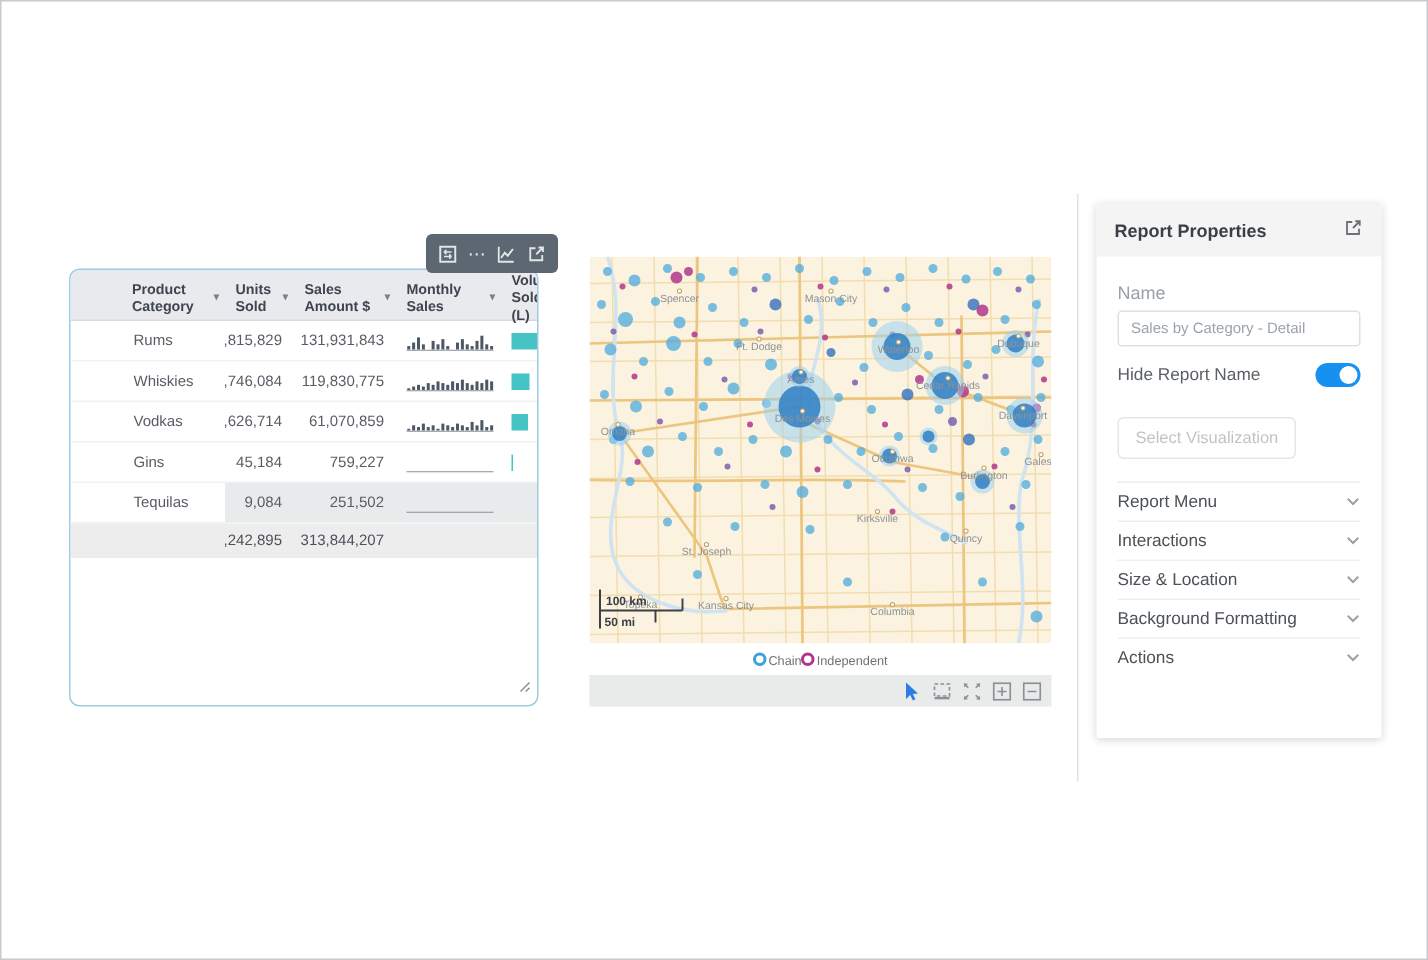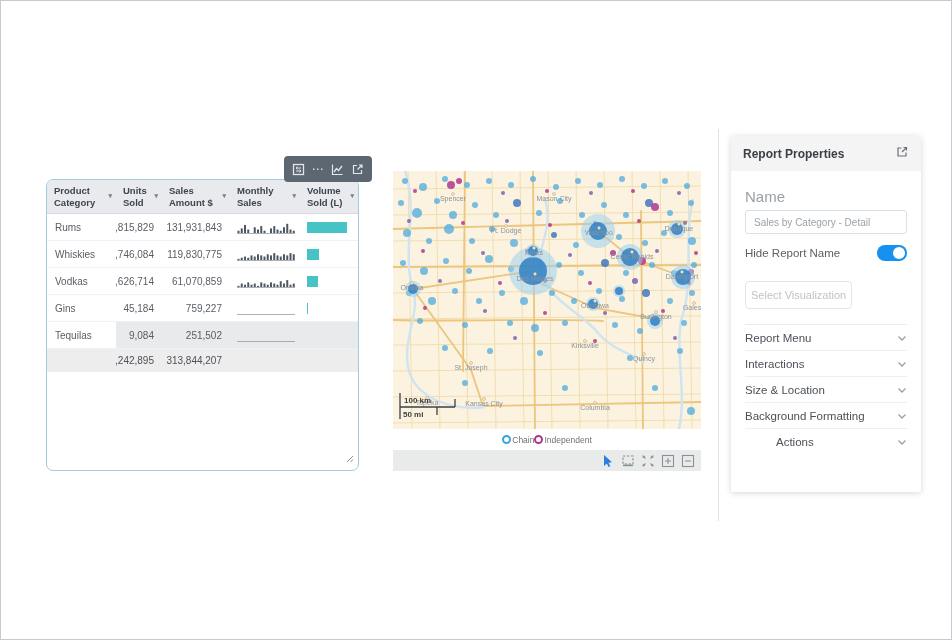--- a/index.html
+++ b/index.html
@@ -7,21 +7,21 @@
          box-sizing:border-box;font-family:"Liberation Sans",sans-serif;overflow:hidden;}
 
   
   #table-toolbar{position:absolute;left:283px;top:155px;width:78px;height:26px;background:#5d6772;
                  border-radius:4px;display:flex;align-items:center;justify-content:space-around;padding:0 5px;z-index:5;}
   #table-toolbar svg{display:block;}
 
   
   #table-widget{position:absolute;left:45px;top:178px;width:313px;height:292px;background:#fff;
                 border:1.5px solid #9ecbe0;border-radius:7px;box-sizing:border-box;overflow:hidden;}
-  .tgrid{display:grid;grid-template-columns:69px 46px 68px 70px 1fr;}
+  .tgrid{display:grid;grid-template-columns:69px 46px 68px 70px 1fr;padding-left:34px;}
   #table-header{background:#e8eaed;border-bottom:1px solid #d7dadd;height:33px;}
   .hcell{display:flex;align-items:center;justify-content:space-between;padding:2px 4px 2px 7px;
          font-size:9.5px;font-weight:bold;color:#3e4450;line-height:1.2;box-sizing:border-box;}
   .hcell .arr{color:#7b8089;font-size:7px;flex:0 0 auto;margin-left:2px;}
   .trow{height:26px;border-bottom:1px solid #f0f1f3;}
   .tcell{display:flex;align-items:center;font-size:10px;color:#585d65;box-sizing:border-box;overflow:hidden;}
   .tcell.num{justify-content:flex-end;padding-right:8px;}
   .tcell.cat{padding-left:8px;}
   .tcell.spark{padding-left:5px;}
   .tcell.vol{padding-left:7px;}
@@ -41,35 +41,35 @@
                display:flex;align-items:center;justify-content:flex-end;gap:6px;padding-right:6px;box-sizing:border-box;}
   #map-toolbar svg{display:block;}
 
   
   #vdiv{position:absolute;left:717px;top:128px;width:1px;height:392px;background:#e3e3e6;}
   #panel{position:absolute;left:730px;top:135px;width:190px;height:356px;background:#fff;border-radius:2px;
          box-shadow:0 1px 6px rgba(0,0,0,.16);box-sizing:border-box;}
   #panel-header{height:35px;background:#f4f4f5;display:flex;align-items:center;justify-content:space-between;
                 padding:0 12px;font-size:12px;font-weight:bold;color:#3a3f45;border-radius:2px 2px 0 0;}
   #panel-body{padding:17px 14px 0 14px;}
-  .form-label{font-size:15px;color:#9aa0a6;margin-bottom:5px;}
+  .form-label{font-size:12px;color:#9aa0a6;margin-bottom:5px;}
   #name-input{width:100%;height:24px;border:1px solid #dddfe2;border-radius:3px;font-size:10px;
               color:#9aa3ab;padding:0 8px;box-sizing:border-box;outline:none;font-family:"Liberation Sans",sans-serif;}
   .toggle-row{display:flex;justify-content:space-between;align-items:center;margin-top:11px;
               font-size:11.5px;color:#5a6065;}
   .toggle{width:30px;height:16px;border-radius:8px;position:relative;flex:0 0 auto;}
   .toggle .knob{position:absolute;top:2px;width:12px;height:12px;border-radius:50%;background:#fff;}
   .toggle.on{background:#1691f0;} .toggle.on .knob{right:2px;}
   .toggle.off{background:#9aa1ab;} .toggle.off .knob{left:2px;}
   .ghost-btn{margin-top:14px;height:26px;border:1px solid #e4e5e7;border-radius:4px;background:#fff;
-             color:#c0c3c8;font-size:11px;padding:0 5px;display:inline-flex;align-items:center;}
+             color:#c0c3c8;font-size:11px;padding:0 11px;display:inline-flex;align-items:center;}
   #panel-divider{border-top:1px solid #ececee;margin-top:15px;}
   .acc-row{height:25px;display:flex;justify-content:space-between;align-items:center;
            font-size:11.5px;color:#4b5157;border-bottom:1px solid #efefef;}
-  .acc-row:last-child{border-bottom:none;margin-left:31px;}
+  .acc-row:last-child{border-bottom:none;}
 </style>
 </head>
 <body>
 
 <div id="frame">
 
   <div id="table-toolbar">
     <span>
       <svg width="13" height="13" viewBox="0 0 13 13">
           <rect x="1.5" y="1.5" width="10" height="10" fill="none" stroke="#e2e6e9" stroke-width="1.3"></rect>

